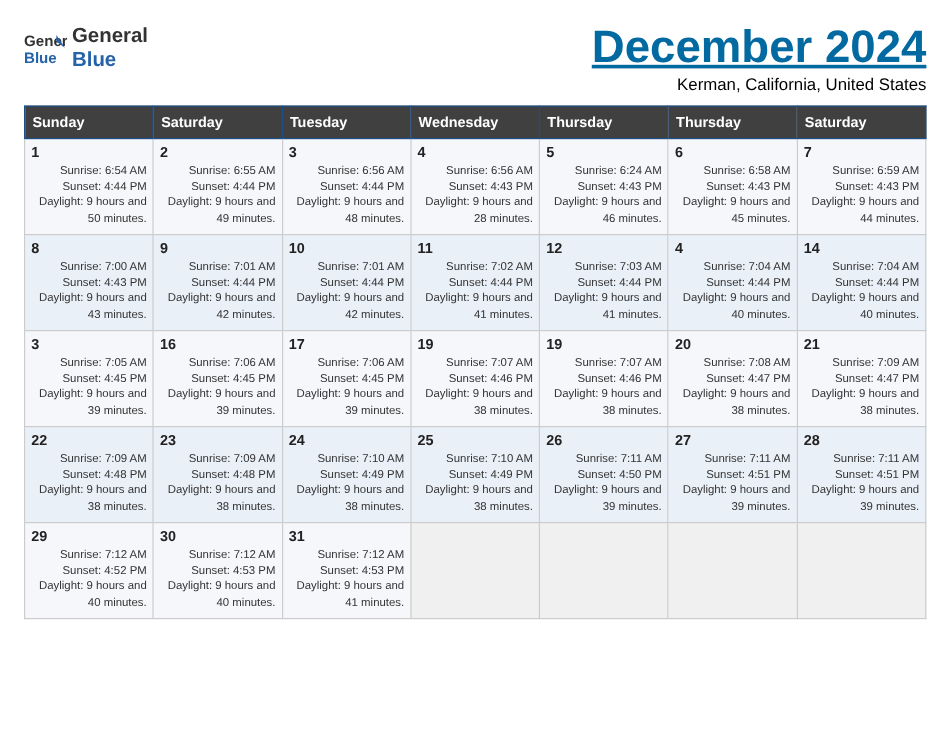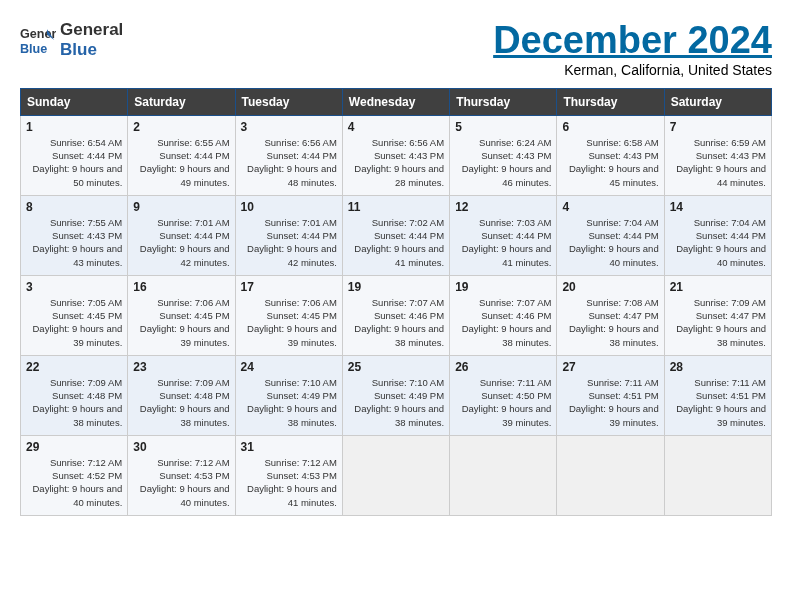--- a/index.html
+++ b/index.html
@@ -144,21 +144,21 @@
           <div class="day-info"><span>Sunrise: 6:58 AM</span><br><span>Sunset: 4:43 PM</span><br><span>Daylight: 9 hours and 45 minutes.</span></div>
         </td>
         <td>
           <span class="day-number">7</span>
           <div class="day-info"><span>Sunrise: 6:59 AM</span><br><span>Sunset: 4:43 PM</span><br><span>Daylight: 9 hours and 44 minutes.</span></div>
         </td>
       </tr>
       <tr>
         <td>
           <span class="day-number">8</span>
-          <div class="day-info"><span>Sunrise: 7:55 AM</span><br><span>Sunset: 4:43 PM</span><br><span>Daylight: 9 hours and 43 minutes.</span></div>
+          <div class="day-info"><span>Sunrise: 7:00 AM</span><br><span>Sunset: 4:43 PM</span><br><span>Daylight: 9 hours and 43 minutes.</span></div>
         </td>
         <td>
           <span class="day-number">9</span>
           <div class="day-info"><span>Sunrise: 7:01 AM</span><br><span>Sunset: 4:44 PM</span><br><span>Daylight: 9 hours and 42 minutes.</span></div>
         </td>
         <td>
           <span class="day-number">10</span>
           <div class="day-info"><span>Sunrise: 7:01 AM</span><br><span>Sunset: 4:44 PM</span><br><span>Daylight: 9 hours and 42 minutes.</span></div>
         </td>
         <td>

